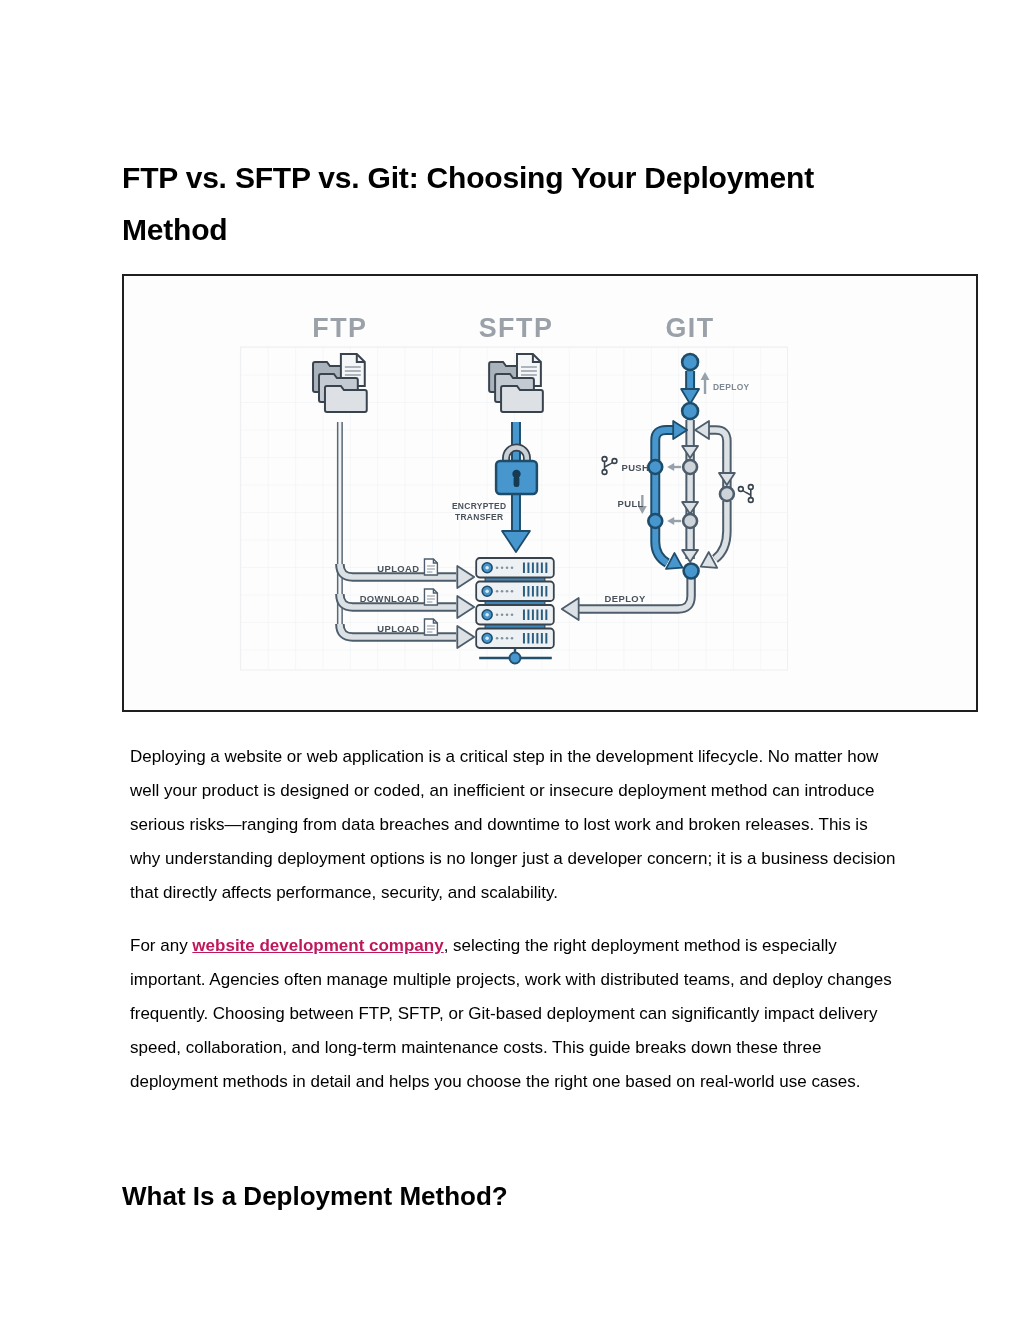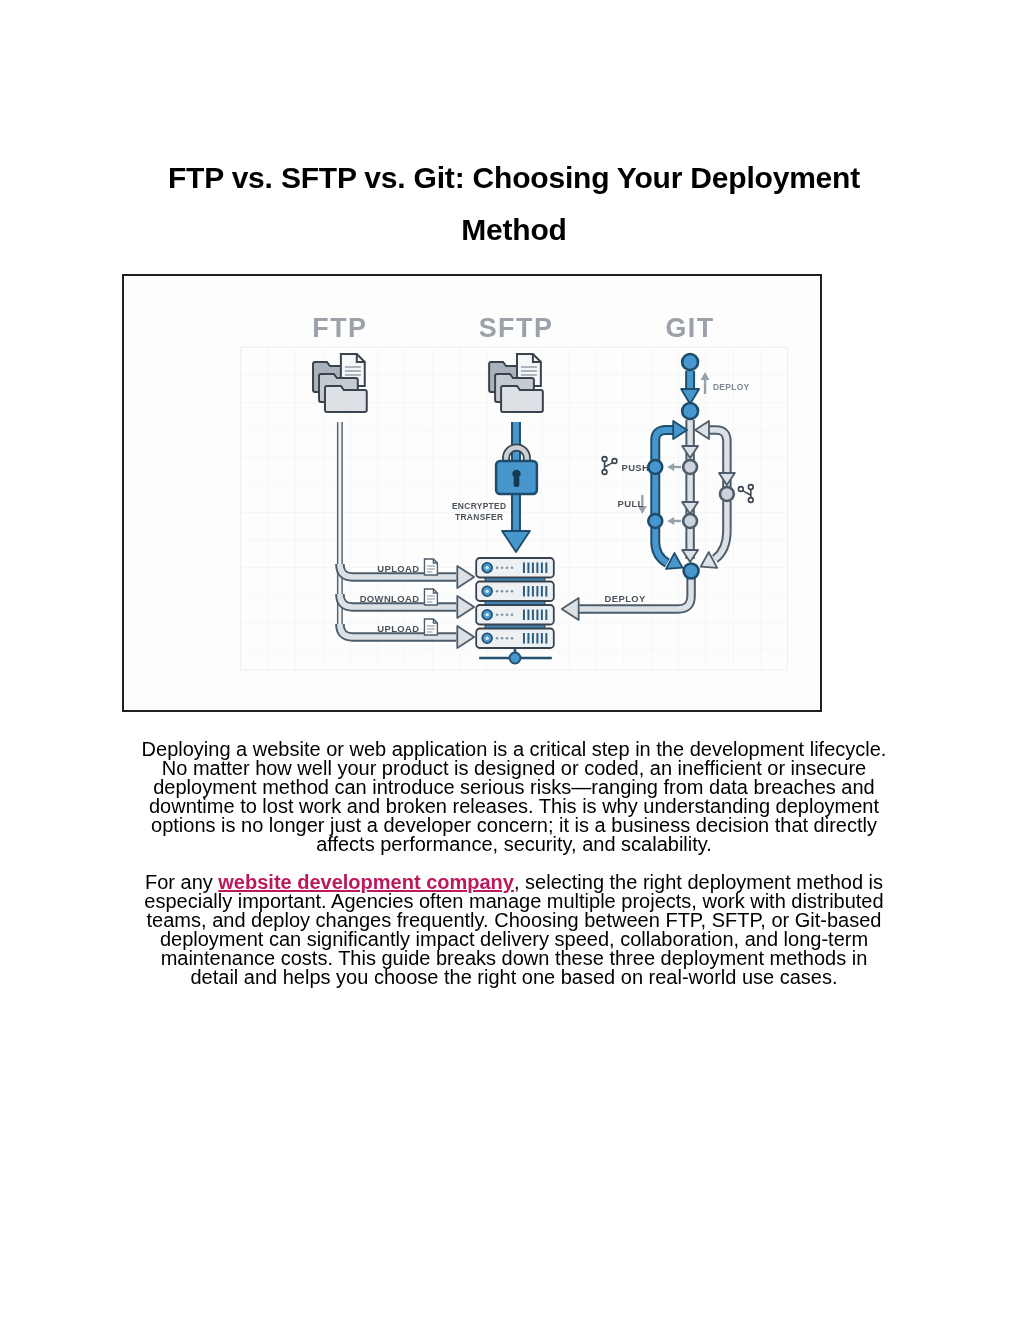--- a/index.html
+++ b/index.html
@@ -8,43 +8,42 @@
     background:#ffffff;
     font-family:"Liberation Sans", sans-serif;
     color:#000000;
     position:relative;
     overflow:hidden;
   }
   .doc{
     width:784px;
     margin:0;
     padding:152px 118px 0 122px;
-    text-align:center;
   }
   h1.doc-title{
     margin:0;
     font-size:30px;
     line-height:52px;
     font-weight:700;
     color:#000000;
     letter-spacing:-0.2px;
   }
   .figure-frame{
     margin-top:18px;
-    width:700px;height:438px;
+    width:856px;height:438px;
     border:2px solid #1f1f1f;
     box-sizing:border-box;
     background:#fdfdfd;
   }
   .figure-frame svg{display:block;width:780px;height:434px;}
   p.body-text{
-    margin:15px;
+    margin:8px;
     margin-top:28px;
-    font-size:20px;
-    line-height:19px;
+    font-size:17px;
+    line-height:34px;
     color:#000000;
   }
   p.body-text + p.body-text{margin-top:19px;}
   a.doc-link{
     color:#be185d;
     font-weight:700;
     text-decoration:underline;
     cursor:pointer;
   }
   h2.section-heading{
@@ -247,14 +246,15 @@
         <text class="lbl" x="500" y="195">PUSH</text>
         <text class="lbl" x="496" y="231">PULL</text>
       </g>
     </svg>
   </div>
 
   <p class="body-text">Deploying a website or web application is a critical step in the development lifecycle. No matter how well your product is designed or coded, an inefficient or insecure deployment method can introduce serious risks—ranging from data breaches and downtime to lost work and broken releases. This is why understanding deployment options is no longer just a developer concern; it is a business decision that directly affects performance, security, and scalability.</p>
 
   <p class="body-text"><span>For any </span><a class="doc-link">website development company</a><span>, selecting the right deployment method is especially important. Agencies often manage multiple projects, work with distributed teams, and deploy changes frequently. Choosing between FTP, SFTP, or Git-based deployment can significantly impact delivery speed, collaboration, and long-term maintenance costs. This guide breaks down these three deployment methods in detail and helps you choose the right one based on real-world use cases.</span></p>
 
+  <h2 class="section-heading">What Is a Deployment Method?</h2>
 
 </div>
 
 </body></html>

